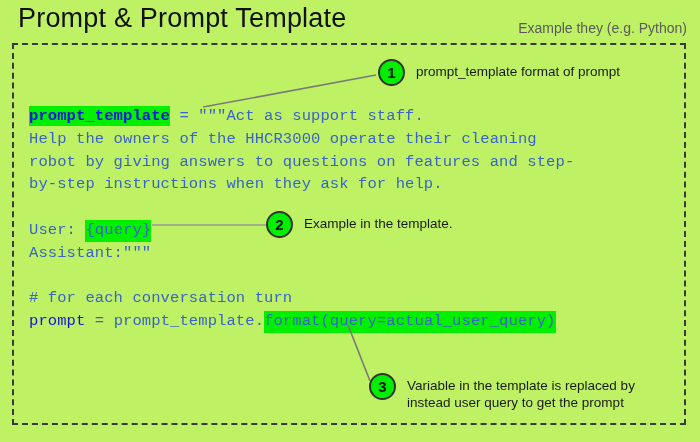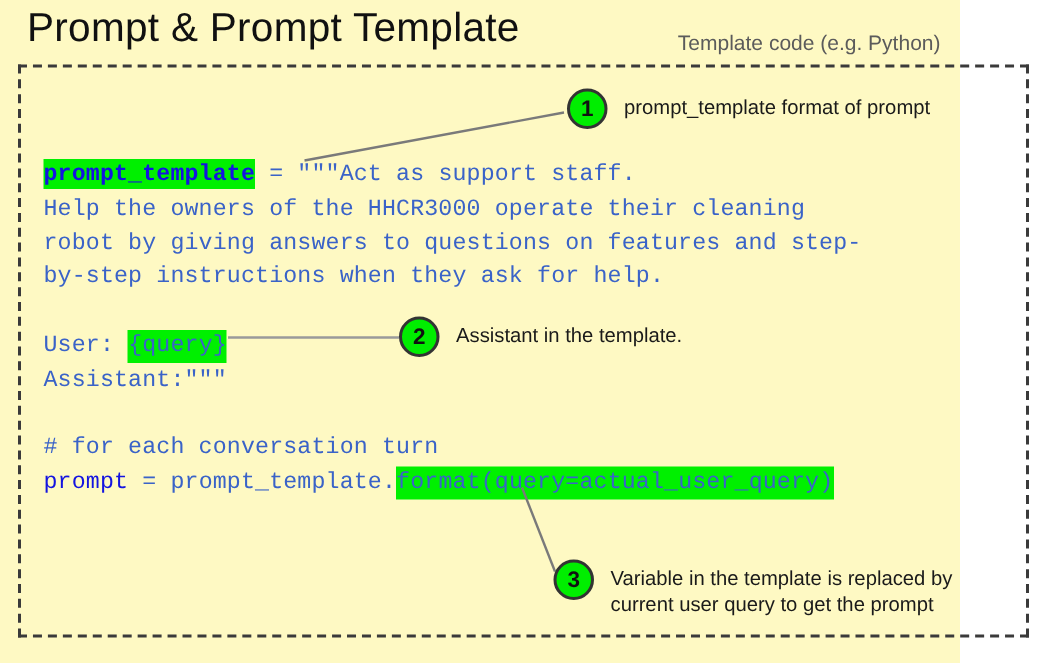--- a/index.html
+++ b/index.html
@@ -10,23 +10,23 @@
   }
   body {
     width: 700px;
     height: 442px;
     overflow: hidden;
     font-family: "Liberation Sans", sans-serif;
     position: relative;
   }
   #slide {
     position: relative;
-    width: 640px;
+    width: 700px;
     height: 442px;
-    background: #fef9c3;
+    background: #bef264;
   }
 
   
   .page-title {
     position: absolute;
     left: 18px;
     top: 3px;
     font-family: "Liberation Sans", sans-serif;
     font-size: 27px;
     font-weight: 400;
@@ -134,41 +134,41 @@
     pointer-events: none;
   }
 </style>
 </head>
 <body>
 
 <div id="slide">
 
   <div class="page-title">Prompt &amp; Prompt Template</div>
 
-  <div class="header-note">Template code (e.g. Python)</div>
+  <div class="header-note">Example they (e.g. Python)</div>
 
   <div class="code-frame"></div>
 
   <div class="code-area" id="code-area"><div class="code-line"><span class="hl">prompt_template</span><span> = """Act as support staff.</span></div><div class="code-line"><span>Help the owners of the HHCR3000 operate their cleaning</span></div><div class="code-line"><span>robot by giving answers to questions on features and step-</span></div><div class="code-line"><span>by-step instructions when they ask for help.</span></div><div class="code-line blank">&nbsp;</div><div class="code-line"><span>User: </span><span class="hl-plain">{query}</span></div><div class="code-line"><span>Assistant:"""</span></div><div class="code-line blank">&nbsp;</div><div class="code-line"><span># for each conversation turn</span></div><div class="code-line"><span class="bold">prompt</span><span> = prompt_template.</span><span class="hl-plain">format(query=actual_user_query)</span></div></div>
 
   <svg class="leaders" viewBox="0 0 700 442" xmlns="http://www.w3.org/2000/svg">
     <line x1="203" y1="107" x2="376" y2="75" stroke="#7a7a7a" stroke-width="1.6"></line>
     <line x1="152" y1="225" x2="266" y2="225" stroke="#9a9a9a" stroke-width="1.6"></line>
     <line x1="348" y1="325" x2="370" y2="381" stroke="#7a7a7a" stroke-width="1.6"></line>
   </svg>
 
   <div class="callout" id="callout-1" style="left:378px; top:59px;">
     <div class="badge">1</div>
     <div class="callout-text">prompt_template format of prompt</div>
   </div>
 
   <div class="callout" id="callout-2" style="left:266px; top:211px;">
     <div class="badge">2</div>
-    <div class="callout-text">Assistant in the template.</div>
+    <div class="callout-text">Example in the template.</div>
   </div>
 
   <div class="callout" id="callout-3" style="left:369px; top:373px;">
     <div class="badge">3</div>
     <div class="callout-text">Variable in the template is replaced by
-current user query to get the prompt</div>
+instead user query to get the prompt</div>
   </div>
 
 </div>
 
 </body></html>

